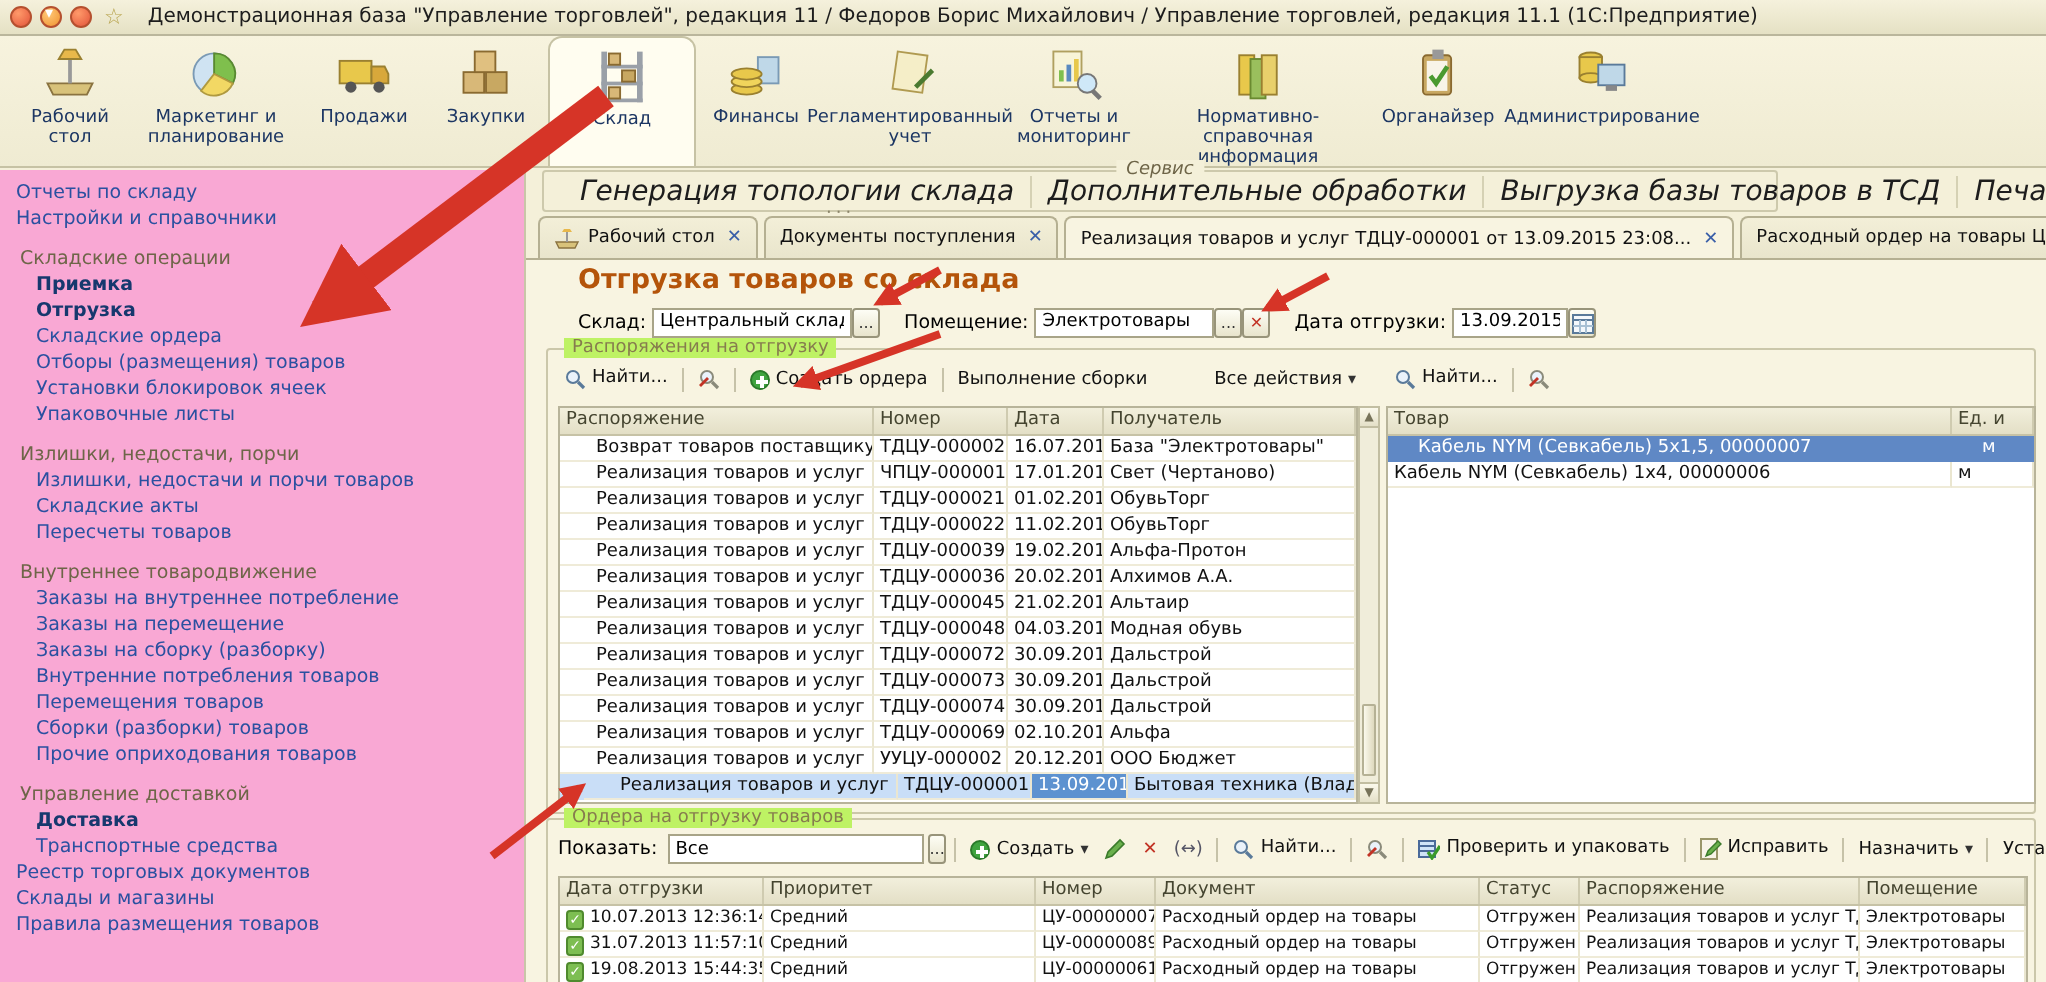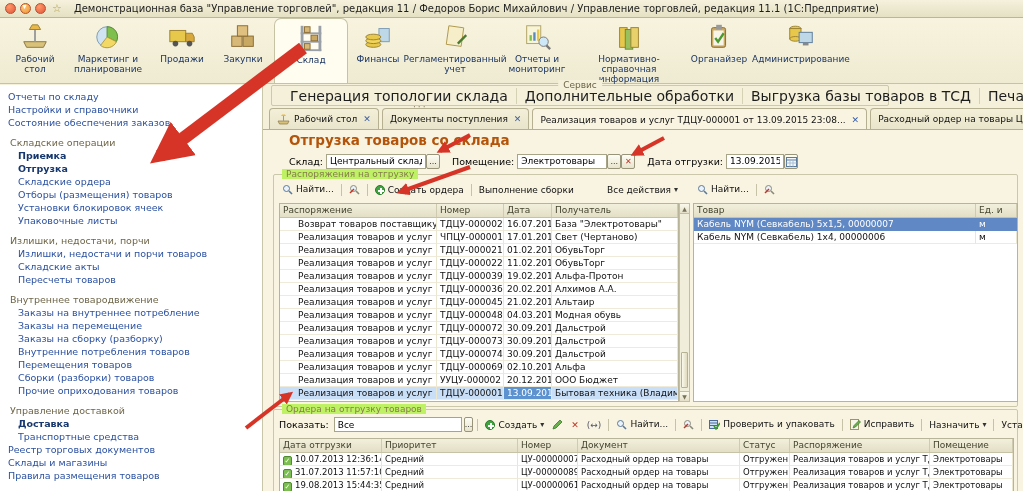--- a/index.html
+++ b/index.html
@@ -29,35 +29,35 @@
     display:flex; align-items:stretch; padding-left:6px; }
   .rsec { display:flex; flex-direction:column; align-items:center; padding-top:4px;
     color:#1C3663; text-align:center; font-size:9px; line-height:10px; flex:none; }
   .rsec.active { background:#FFFDF0; border:1px solid #C6C2A4; border-bottom:none;
     border-radius:7px 7px 0 0; }
   .ricon { width:32px; height:30px; margin-bottom:2px; flex:none; }
   .rlabel { white-space:normal; }
 
   
   .sidebar { position:absolute; left:0; top:85px; width:262px; height:406px;
-    background:#ffffff; padding-top:5px; overflow:hidden; }
+    background:#f9a8d4; padding-top:5px; overflow:hidden; }
   .side-item { line-height:13px; white-space:nowrap; overflow:hidden; font-size:9.5px; cursor:pointer; }
   .side-item.link { color:#2A50A0; padding-left:8px; }
   .side-item.sublink { color:#2A50A0; padding-left:18px; }
   .side-item.bold { color:#16386E; font-weight:bold; padding-left:18px; }
   .side-item.header, .side-item.header-line { color:#6E6548; padding-left:10px; margin-top:7px; cursor:default; }
   .side-item.header-line { display:flex; align-items:center; gap:6px; padding-right:6px; }
   .side-item.header-line::after { content:""; flex:1; border-top:1px solid #C9C5A8; }
 
   
   .content { position:absolute; left:262px; top:85px; width:761px; height:406px;
     border-left:1px solid #C9C5A8; background:#F4F0D9; }
 
   .service { position:absolute; left:8px; top:0px; width:618px; height:21px;
-    border:1px solid #CDC9AC; border-radius:2px; display:flex; align-items:center; padding-left:10px; }
+    border:1px solid #CDC9AC; border-radius:2px; display:flex; align-items:center; padding-left:10px;font-style:italic; }
   .service-label { position:absolute; top:-6px; left:50%; transform:translateX(-50%);
     background:#F4F0D9; padding:0 5px; color:#6E6548; font-size:9px; }
   .svc-link { font-size:14px; color:#1d1d1d; padding:0 8px; border-right:1px solid #D5D1B4; white-space:nowrap; cursor:pointer; }
   .svc-link:last-child { border-right:none; }
   .dots { position:absolute; left:150px; top:17px; color:#8a8468; font-size:9px; letter-spacing:2px; }
   .dots::after { content:"···"; }
 
   
   .tabstrip { position:absolute; left:0; top:22px; width:761px; height:23px;
     border-bottom:1px solid #B5B092; display:flex; align-items:flex-end; padding-left:6px; overflow:hidden; }
@@ -105,21 +105,21 @@
   .period-ic { color:#556; font-size:9px; }
 
   
   .tblbox { position:absolute; background:#fff; border:1px solid #B8B49A; overflow:hidden; }
   .thead { display:grid; height:14px; background:linear-gradient(#F2EFDC,#E3DFC6);
     border-bottom:1px solid #C6C2A6; color:#44442F; }
   .thead span { padding:1px 3px; border-right:1px solid #CFCBB0; font-size:9px; overflow:hidden; white-space:nowrap; }
   .trow { display:grid; height:13px; line-height:12px; cursor:pointer; }
   .trow .td { padding:0 3px; border-right:1px solid #EAE6D0; border-bottom:1px solid #EFEBD8;
     font-size:9px; overflow:hidden; white-space:nowrap; }
-  .trow.selected { background:#C9DEF7; }
+  .trow.selected { background:#C9DEF7;padding-left:12px; }
 
   .t1 .thead, .t1 .trow { grid-template-columns:157px 67px 48px 1fr; }
   .t1 .c-r { padding-left:18px; }
   .t1 .trow.selected .c-d { background:#5D92D0; color:#fff; }
 
   .t2 .thead, .t2 .trow { grid-template-columns:282px 1fr; }
   .t2 .trow.selected { background:#5F88C5; color:#fff; }
   .t2 .trow.selected .td { border-color:#5F88C5; }
 
   .t3 .thead, .t3 .trow { grid-template-columns:102px 136px 60px 162px 50px 140px 1fr; }
@@ -259,23 +259,20 @@
 <div class="sidebar">
 
     <div class="side-item link">
       <span>Отчеты по складу</span>
     </div>
 
     <div class="side-item link">
       <span>Настройки и справочники</span>
     </div>
 
-    <div class="side-item link">
-      <span>Состояние обеспечения заказов</span>
-    </div>
 
     <div class="side-item header">
       <span>Складские операции</span>
     </div>
 
     <div class="side-item bold">
       <span>Приемка</span>
     </div>
 
     <div class="side-item bold">

